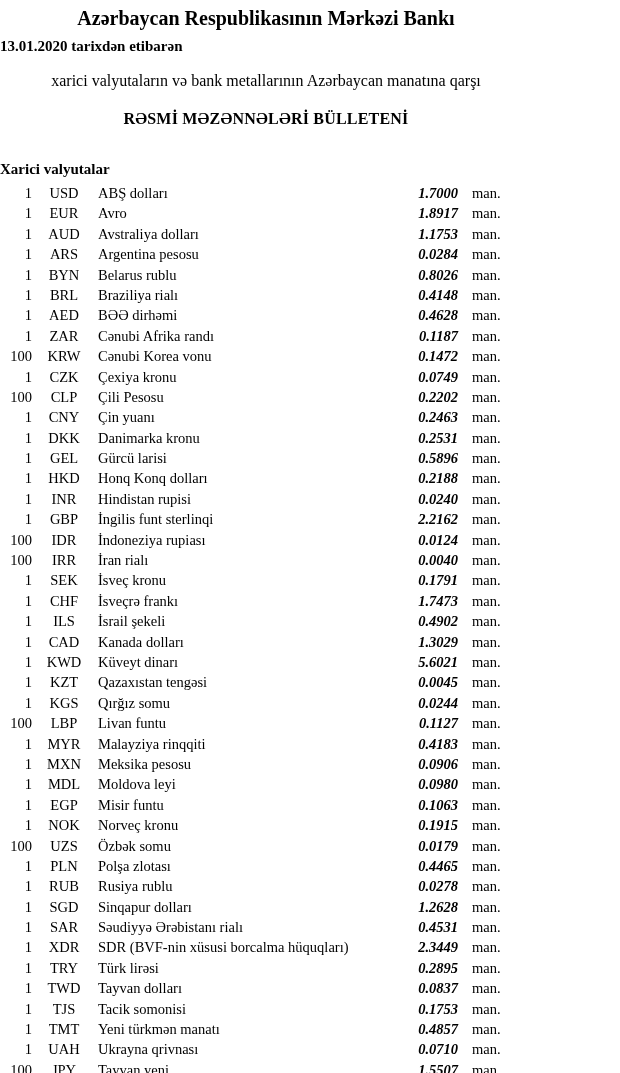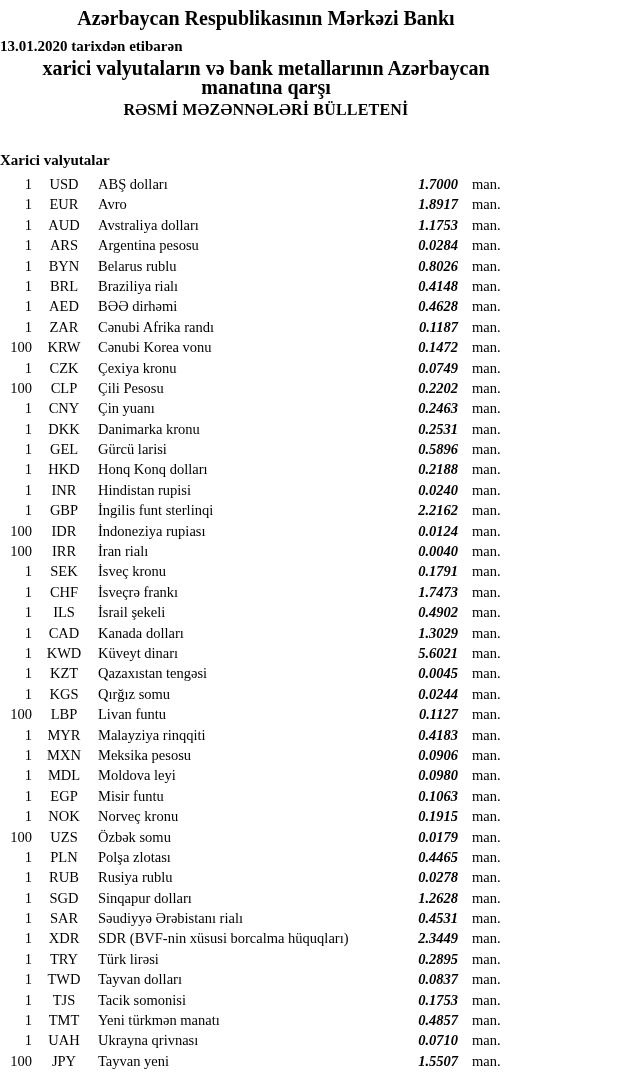--- a/index.html
+++ b/index.html
@@ -24,31 +24,31 @@
     line-height: 25px;
   }
   .date-line {
     font-weight: bold;
     font-size: 15px;
     line-height: 19px;
     margin-top: 6px;
   }
   .subject-line {
     text-align: center;
-    font-weight: bold;
-    font-size: 20px;
+    font-weight: normal;
+    font-size: 16px;
     line-height: 19px;
-    margin-top: 3px;
+    margin-top: 15px;
   }
   .bulletin-title {
     text-align: center;
     font-weight: bold;
     font-size: 16px;
     line-height: 20px;
-    margin-top: 3px;
+    margin-top: 19px;
     letter-spacing: 0.2px;
   }
   .section-title {
     text-align: left;
     font-weight: bold;
     font-size: 15px;
     line-height: 18px;
     margin-top: 31px;
   }
   .rates-table { margin-top: 5px; }

